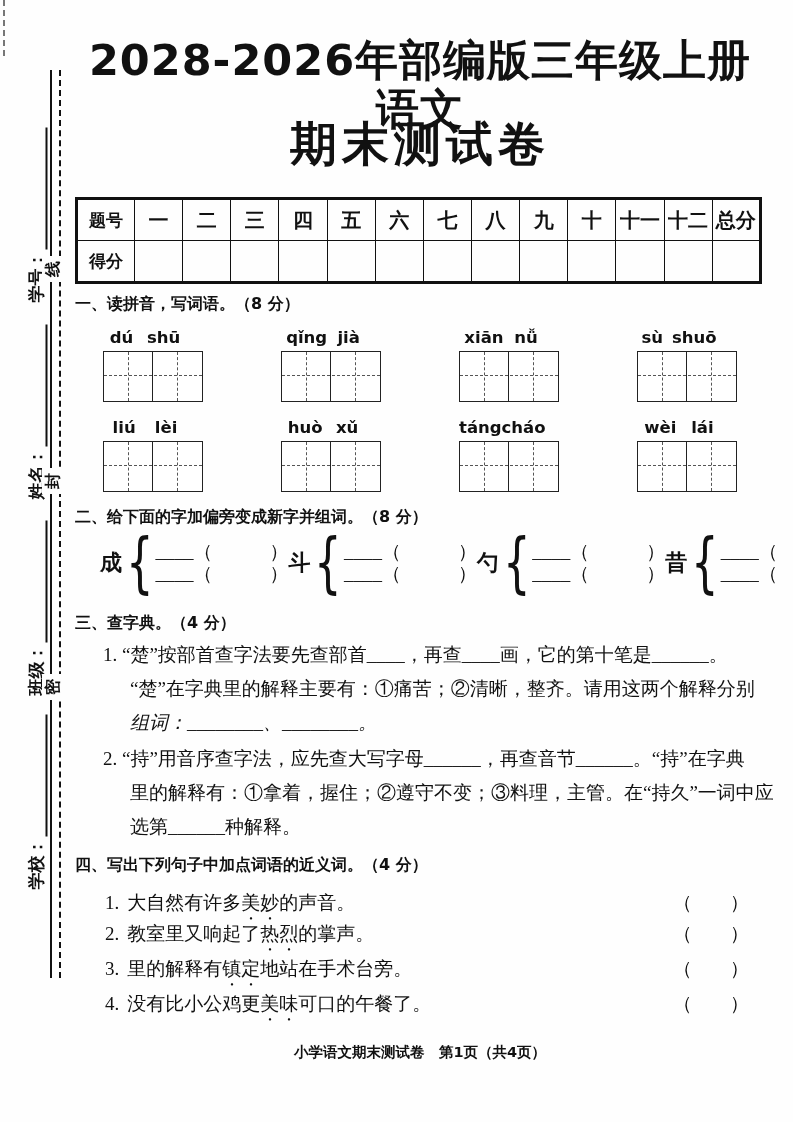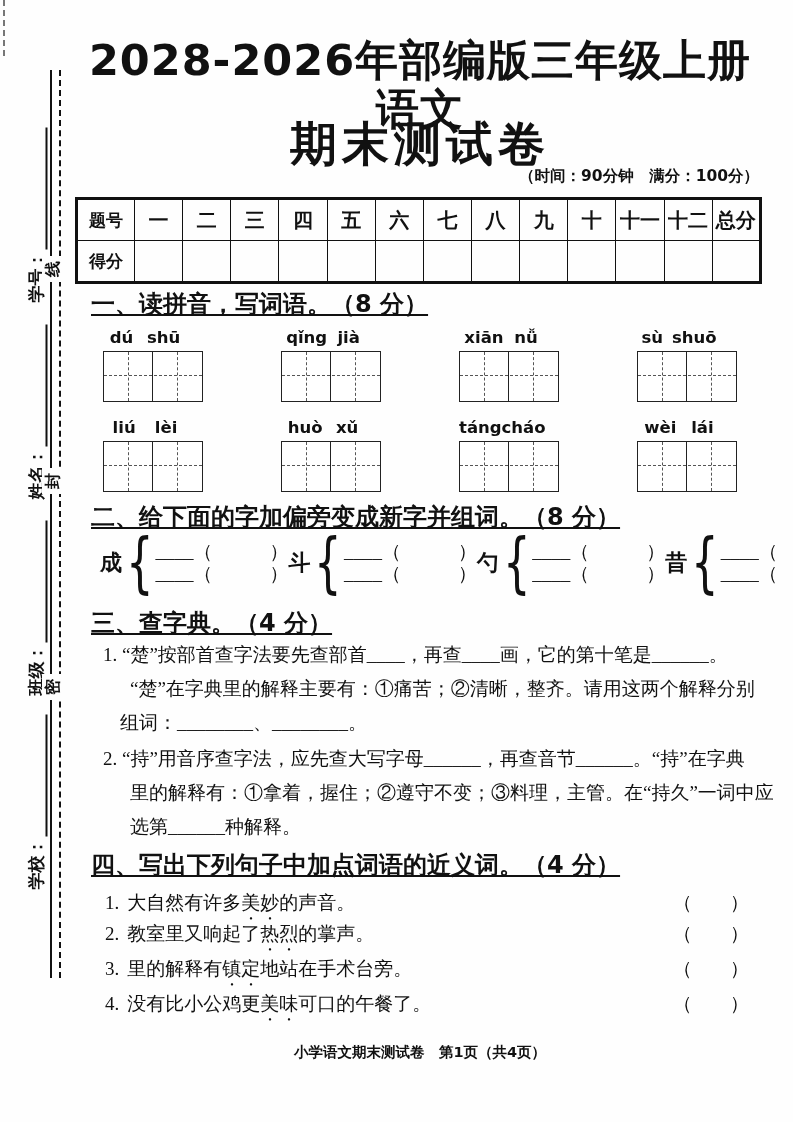--- a/index.html
+++ b/index.html
@@ -32,22 +32,22 @@
   .meta{position:absolute; top:166px; right:6px; font-family:"DejaVu Sans",sans-serif;
     font-weight:bold; font-size:15.5px;}
   
   .score-table{position:absolute; top:197px; left:0; width:687px; border-collapse:collapse;
     table-layout:fixed; font-family:"DejaVu Sans",sans-serif;}
   .score-table td{border:1.5px solid #111; text-align:center; vertical-align:middle;
     font-weight:bold; font-size:20px; height:40px; padding:0;margin-top:32px;}
   .score-table{border:3px solid #111;}
   .score-table td.lab{font-size:17px;}
   
-  .sec-heading{position:absolute; left:16px; font-family:"DejaVu Sans",sans-serif;
-    font-weight:bold; font-size:24px; line-height:26px;text-decoration:underline;}
+  .sec-heading{position:absolute; left:0; font-family:"DejaVu Sans",sans-serif;
+    font-weight:bold; font-size:16px; line-height:26px;}
   
   .py-row{position:absolute; left:28px; width:618px; display:flex; justify-content:space-between;}
   .py-group{width:84px;}
   .py-labels{display:flex; justify-content:space-around; width:100%; height:24px;
     font-family:"DejaVu Sans",sans-serif; font-weight:bold; font-size:16.5px; line-height:22px;}
   .tian{position:relative; width:100px; height:51px; border:1.8px solid #222; box-sizing:border-box; background:#fff;}
   .tian i{position:absolute; display:block;}
   .tian .v25{left:23.5px; top:0; height:100%; border-left:1.3px dashed #555;}
   .tian .v50{left:48px;  top:0; height:100%; border-left:1.5px solid #222;}
   .tian .v75{left:72.5px; top:0; height:100%; border-left:1.3px dashed #555;}
@@ -101,21 +101,20 @@
   </div>
   <div class="side-field" style="top:789px;">
     <span>学校：</span>
     <span class="sf-blank"></span>
   </div>
 
   <div class="content">
 
     <div class="title1">2028-2026年部编版三年级上册语文</div>
     <div class="title2">期末测试卷</div>
-    <div class="meta">（时间：90分钟　满分：100分）</div>
 
     <table class="score-table">
       <colgroup>
         <col style="width:58px">
           <col>
           <col>
           <col>
           <col>
           <col>
           <col>
@@ -301,21 +300,21 @@
           <div class="s2-line">____（　　　）</div>
           <div class="s2-line">____（　　　）</div>
         </div>
       </div>
     </div>
 
     <div class="sec-heading" style="top:610px;">三、查字典。（4 分）</div>
 
     <div class="q-line" style="top:642px; left:28px;">1. “楚”按部首查字法要先查部首____，再查____画，它的第十笔是______。</div>
     <div class="q-line" style="top:676px; left:55px;">“楚”在字典里的解释主要有：①痛苦；②清晰，整齐。请用这两个解释分别</div>
-    <div class="q-line" style="top:710px; left:45px;">组词：________、________。</div>
+    <div class="q-line" style="top:710px; left:55px;font-style:italic;">组词：________、________。</div>
 
     <div class="q-line" style="top:746px; left:28px;">2. “持”用音序查字法，应先查大写字母______，再查音节______。“持”在字典</div>
     <div class="q-line" style="top:780px; left:55px;">里的解释有：①拿着，握住；②遵守不变；③料理，主管。在“持久”一词中应</div>
     <div class="q-line" style="top:814px; left:55px;">选第______种解释。</div>
 
     <div class="sec-heading" style="top:852px;">四、写出下列句子中加点词语的近义词。（4 分）</div>
 
     <div class="s4-item" style="top:890px;">
       <span class="s4-num">1.</span><span>大自然有许多</span><span class="em">美妙</span><span>的声音。</span>
       <span class="s4-answer">（　　）</span>

